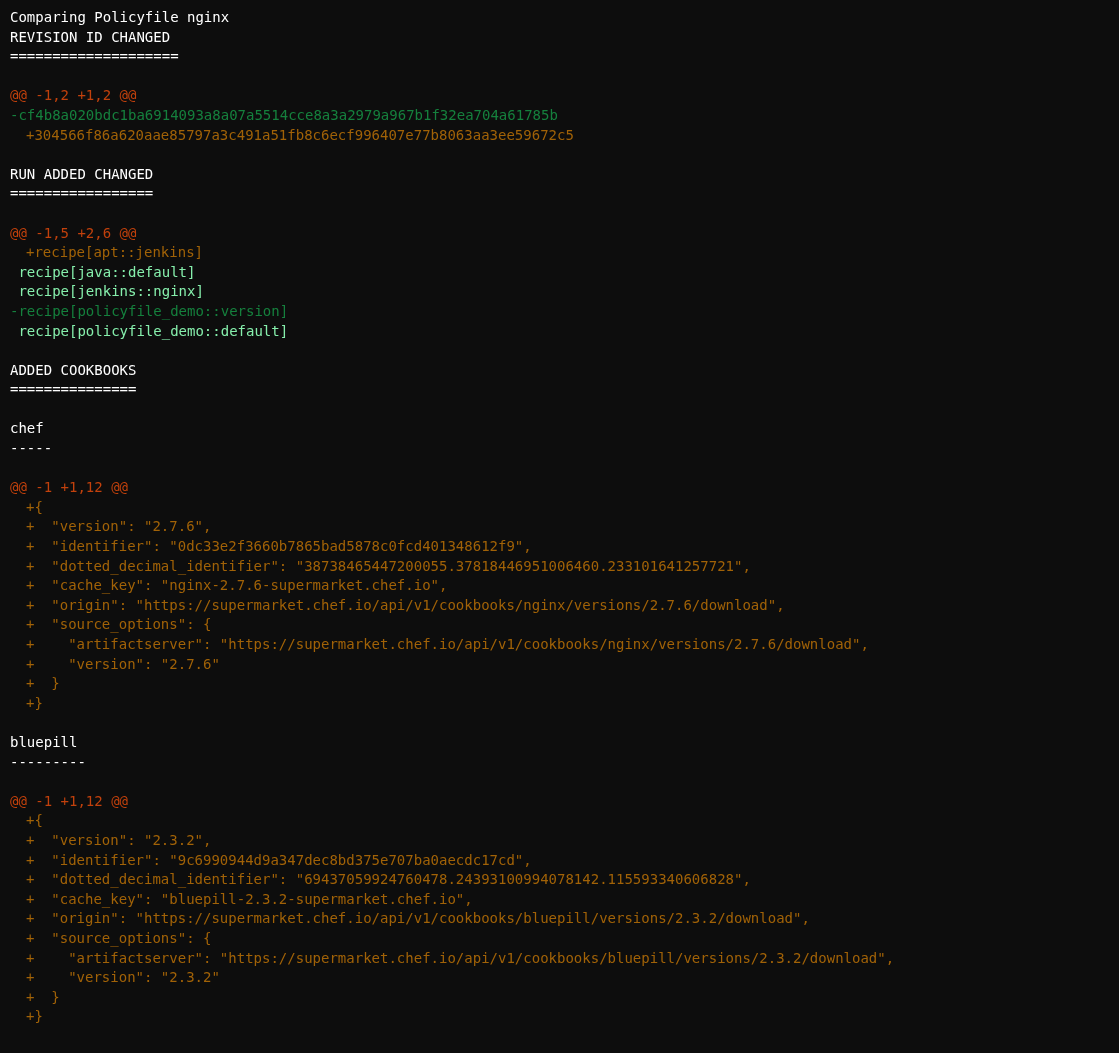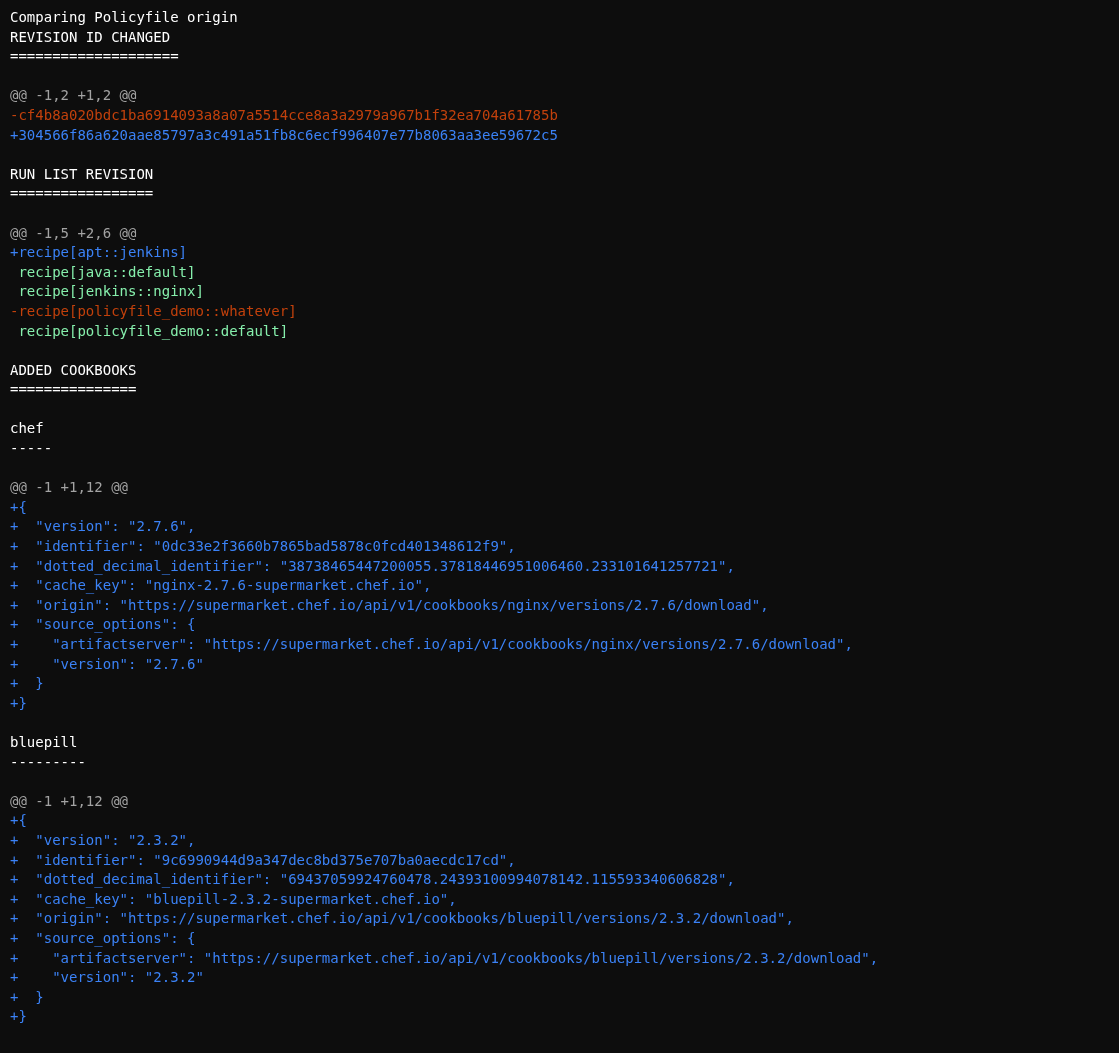--- a/index.html
+++ b/index.html
@@ -13,43 +13,43 @@
       min-height: 1053px;
       width: 1119px;
       overflow-x: hidden;
     }
     pre {
       white-space: pre-wrap;
       word-break: break-all;
     }
     .white { color: #ffffff; }
     .green { color: #86efac; }
-    .red { color: #c2410c; text-align: right; }
-    .blue { color: #a3a3a3; }
-    .bright-green { color: #3b82f6; }
+    .red { color: #15803d; text-align: right; }
+    .blue { color: #c2410c; }
+    .bright-green { color: #a16207; margin-left: 16px; }
   </style>
 </head>
 <body>
 
-<pre><span class="white">Comparing Policyfile origin</span>
+<pre><span class="white">Comparing Policyfile nginx</span>
 <span class="white">REVISION ID CHANGED</span>
 <span class="white">====================</span>
 
 <span class="blue">@@ -1,2 +1,2 @@</span>
 <span class="red">-cf4b8a020bdc1ba6914093a8a07a5514cce8a3a2979a967b1f32ea704a61785b</span>
 <span class="bright-green">+304566f86a620aae85797a3c491a51fb8c6ecf996407e77b8063aa3ee59672c5</span>
 
-<span class="white">RUN LIST REVISION</span>
+<span class="white">RUN ADDED CHANGED</span>
 <span class="white">=================</span>
 
 <span class="blue">@@ -1,5 +2,6 @@</span>
 <span class="bright-green">+recipe[apt::jenkins]</span>
 <span class="green"> recipe[java::default]</span>
 <span class="green"> recipe[jenkins::nginx]</span>
-<span class="red">-recipe[policyfile_demo::whatever]</span>
+<span class="red">-recipe[policyfile_demo::version]</span>
 <span class="green"> recipe[policyfile_demo::default]</span>
 
 <span class="white">ADDED COOKBOOKS</span>
 <span class="white">===============</span>
 
 <span class="white">chef</span>
 <span class="white">-----</span>
 
 <span class="blue">@@ -1 +1,12 @@</span>
 <span class="bright-green">+{</span>

